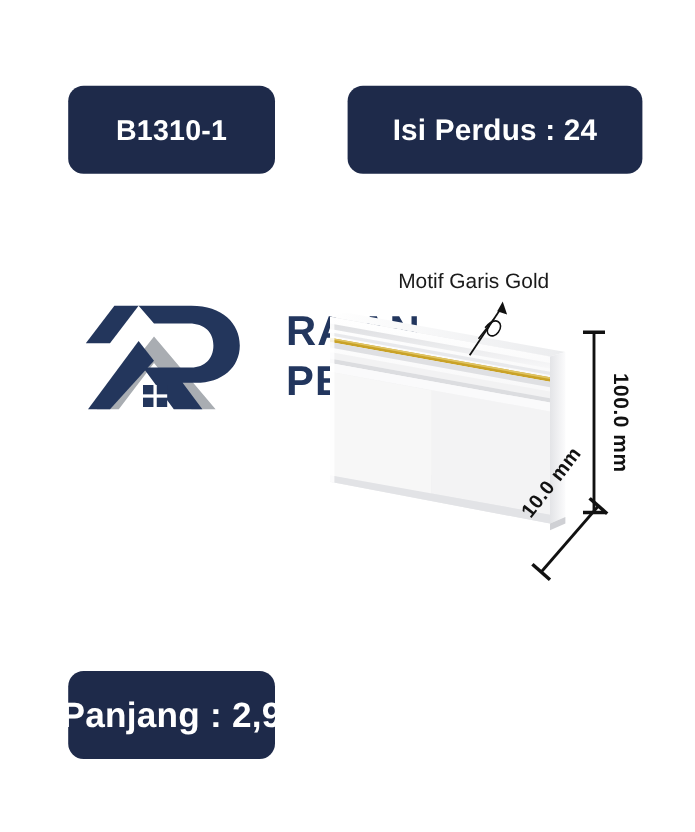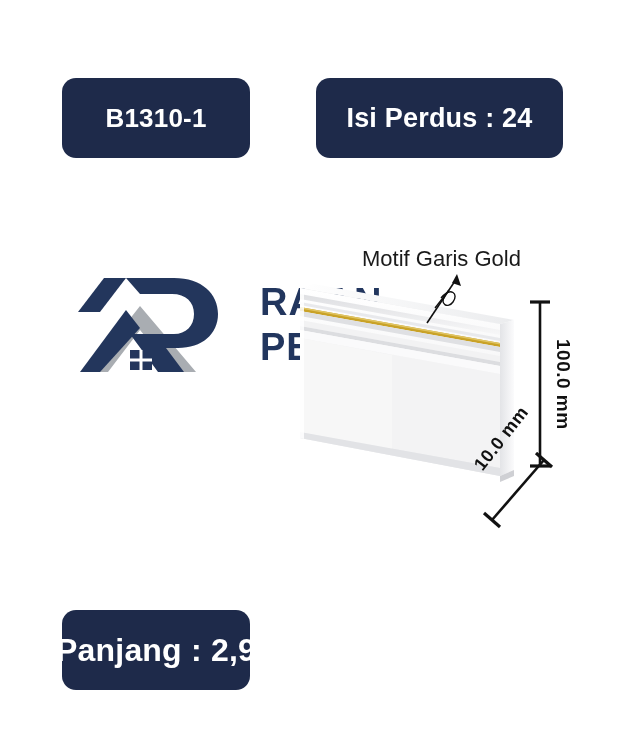--- a/index.html
+++ b/index.html
@@ -33,21 +33,21 @@
     white-space: nowrap;
     box-sizing: border-box;
   }
   #badge-code {
     left: 62px; top: 78px;
     width: 188px; height: 80px;
     font-size: 26px;
   }
   #badge-perdus {
     left: 316px; top: 78px;
-    width: 247px; height: 80px;
+    width: 268px; height: 80px;
     font-size: 27px;
   }
   #badge-panjang {
     left: 62px; top: 610px;
     width: 188px; height: 80px;
     font-size: 32px;
   }
 
   
   #logo {
@@ -81,21 +81,21 @@
     top: 262px;
     width: 248px;
     height: 230px;
   }
 
   
   #annotation-label {
     position: absolute;
     left: 362px;
     top: 246px;
-    font-size: 22px;
+    font-size: 19px;
     color: #1a1a1a;
     white-space: nowrap;
   }
   #annotation-arrow {
     position: absolute;
     left: 415px;
     top: 268px;
     width: 70px;
     height: 60px;
   }

